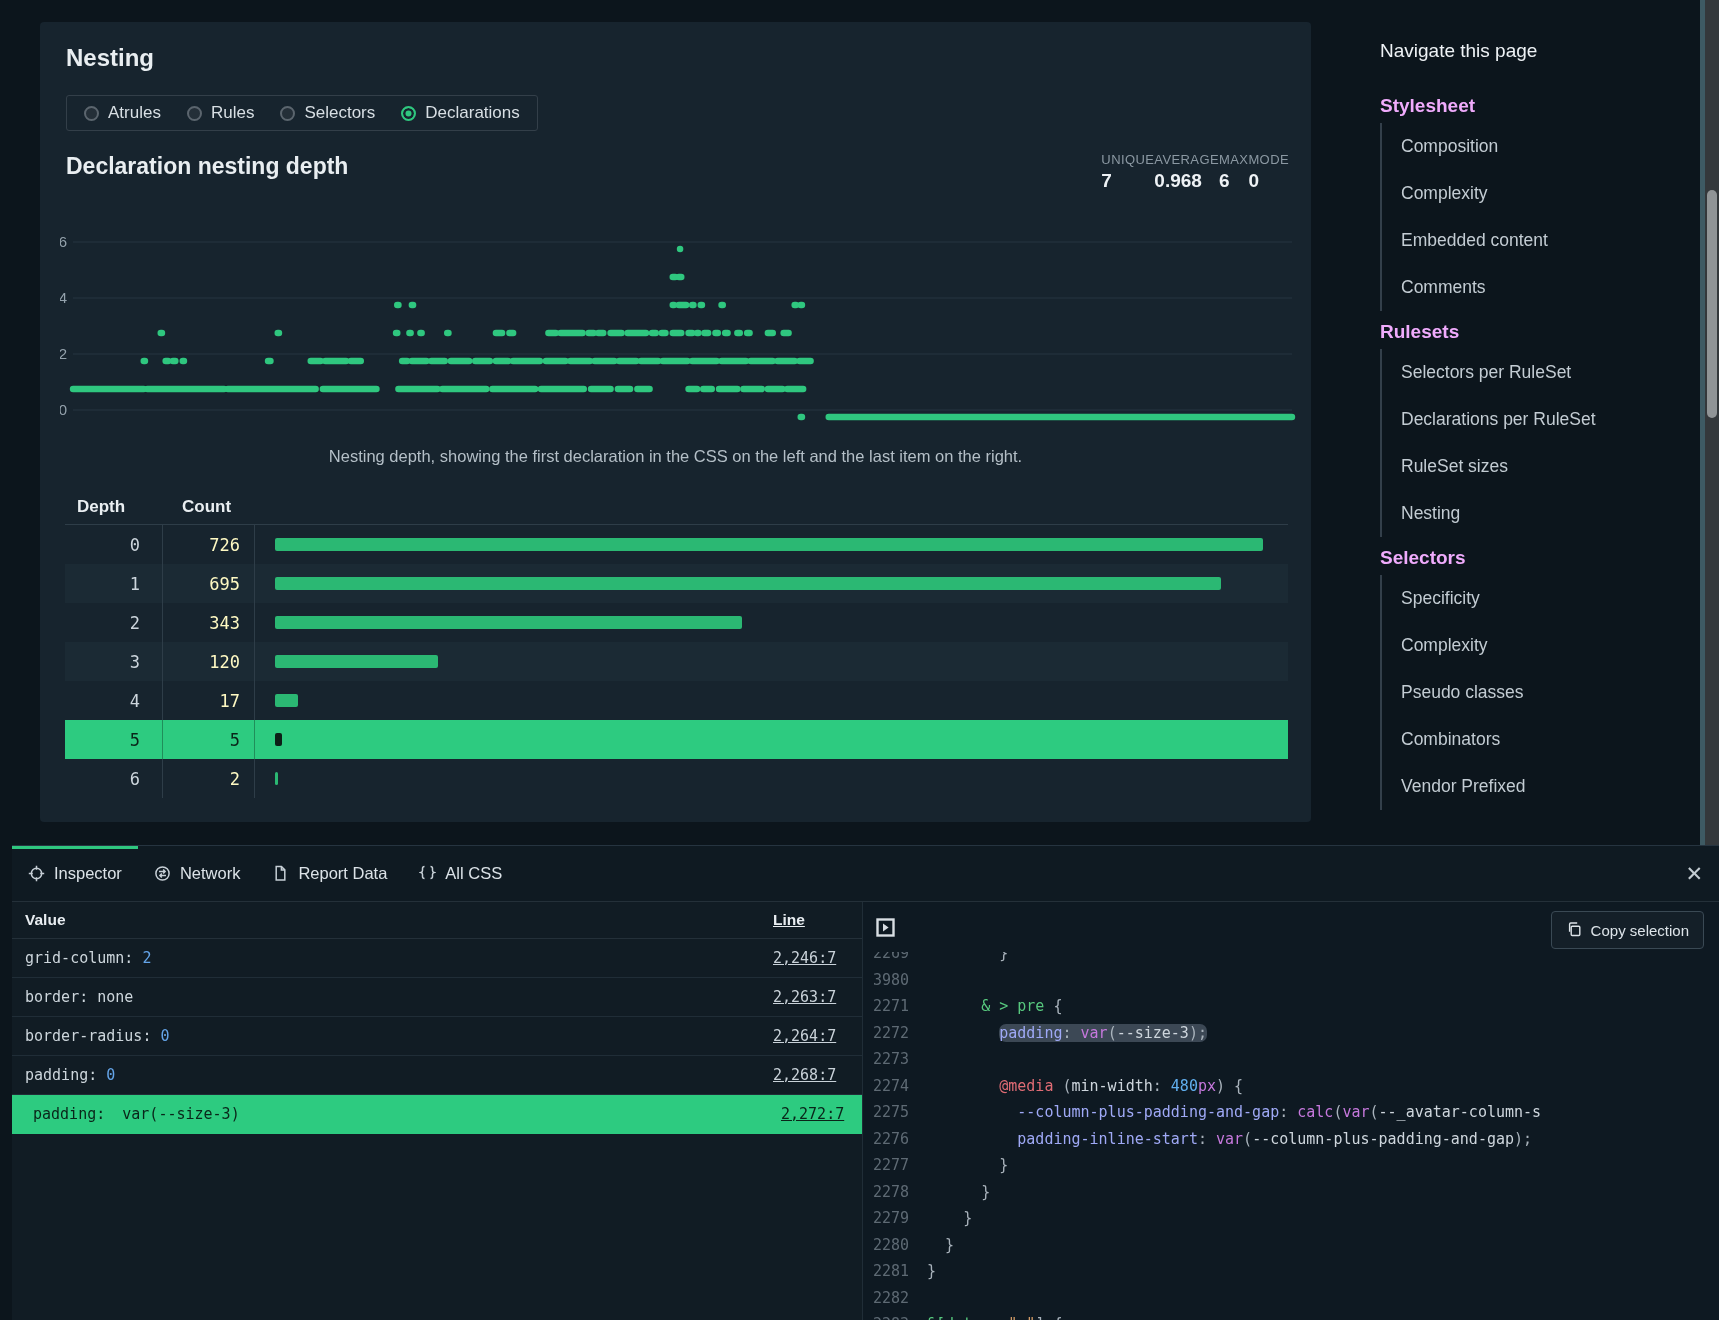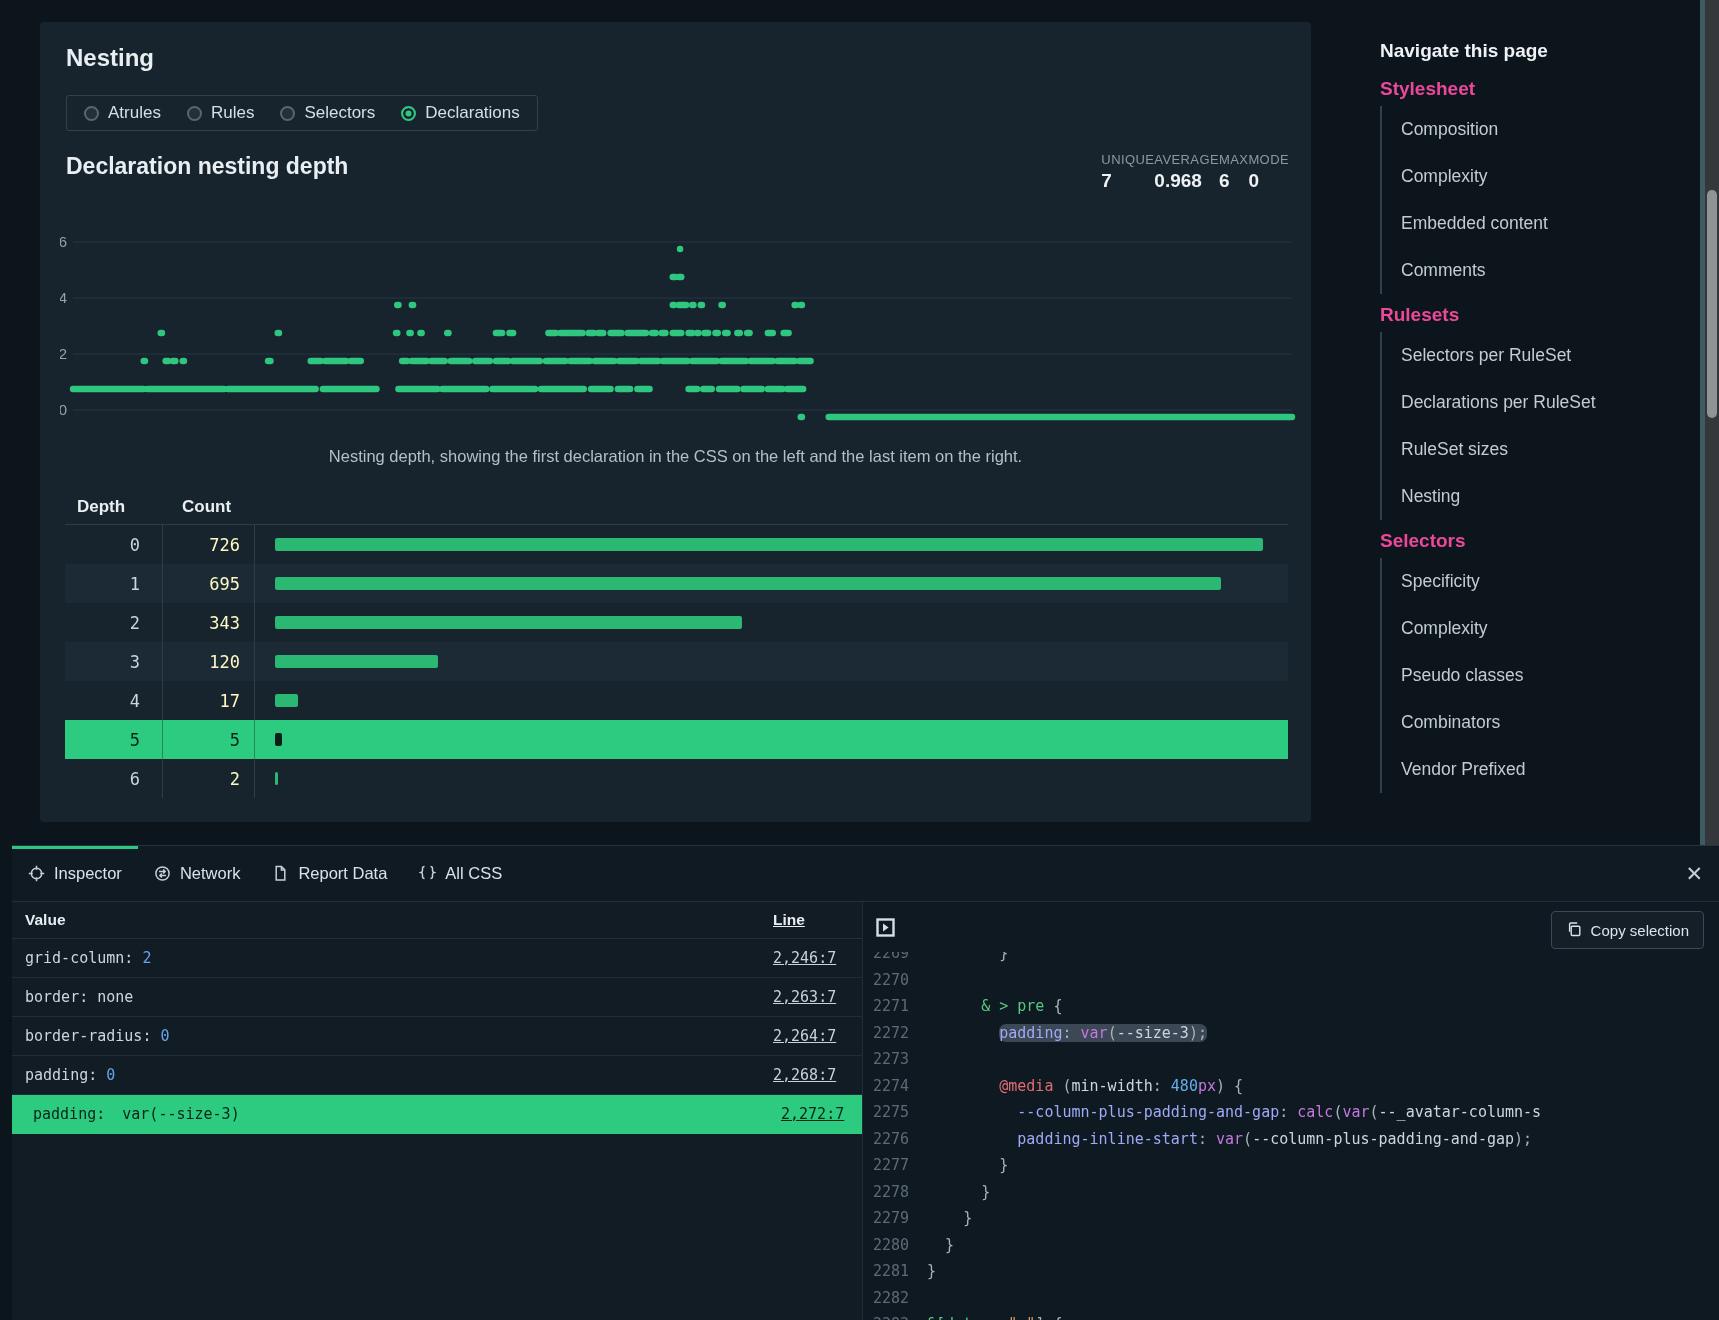--- a/index.html
+++ b/index.html
@@ -34,22 +34,22 @@
   .dcell{font-size:17px;color:#ccd5dc;text-align:right;padding-right:22px;border-right:1px solid #2e3d48;height:100%;display:flex;align-items:center;justify-content:flex-end;box-sizing:border-box;}
   .ccell{font-size:17px;color:#fef9c3;text-align:right;padding-right:14px;border-right:1px solid #2e3d48;height:100%;display:flex;align-items:center;justify-content:flex-end;box-sizing:border-box;}
   .barcell{padding-left:20px;}
   .bar{height:13px;background:#2bb873;border-radius:2px;}
   .drow.hl{background:#2dcb80;}
   .drow.hl .dcell,.drow.hl .ccell{color:#0a2519;border-right-color:rgba(10,30,20,.35);}
   .drow.hl .bar{background:#0c1f17;}
 
   
   .sidebar{position:absolute;left:1380px;top:40px;width:312px;}
-  .side-title{font-size:19px;font-weight:700;color:#eef2f5;margin-bottom:16px;}
-  .side-head{font-size:19px;font-weight:700;color:#ec4899;margin:6px 0 6px;}
+  .side-title{font-size:19px;font-weight:400;color:#eef2f5;margin-bottom:33px;}
+  .side-head{font-size:19px;font-weight:700;color:#f0abfc;margin:6px 0 6px;}
   .side-items{border-left:2px solid #333f4a;padding-left:19px;margin:4px 0 10px;}
   .side-item{font-size:17.5px;color:#c3ccd3;line-height:47px;cursor:pointer;white-space:nowrap;}
 
   
   .page-scroll-border{position:absolute;right:14px;top:0;width:5px;height:845px;background:#3e5a63;}
   .page-scroll{position:absolute;right:0;top:0;width:14px;height:845px;background:#34383b;}
   .page-thumb{position:absolute;left:2px;right:2px;top:190px;height:228px;background:#909496;border-radius:7px;}
 
   
   .bottom{position:absolute;left:12px;top:845px;width:1719px;height:475px;background:#111c24;border-top:1px solid #263440;box-sizing:border-box;}
@@ -397,21 +397,21 @@
               <rect x="5.2" y="5.2" width="8.6" height="9.3" rx="1"></rect>
               <path d="M3.6 10.8V3.2A1.2 1.2 0 0 1 4.8 2h6.4"></path>
             </svg>
         </span>
         <span>Copy selection</span>
       </button>
     </div>
     <div class="code-scroll">
       <div class="code-inner" id="code-lines">
           <div class="code-line"><span class="code-num">2269</span><span class="code-text"><span class="tk-txt">        </span><span class="tk-punct">}</span></span></div>
-          <div class="code-line"><span class="code-num">2270</span><span class="code-text"></span></div>
+          <div class="code-line"><span class="code-num">3980</span><span class="code-text"></span></div>
           <div class="code-line"><span class="code-num">2271</span><span class="code-text"><span class="tk-txt">      </span><span class="tk-green">&amp;</span><span class="tk-txt"> </span><span class="tk-green">&gt;</span><span class="tk-txt"> </span><span class="tk-green">pre</span><span class="tk-punct"> {</span></span></div>
           <div class="code-line"><span class="code-num">2272</span><span class="code-text"><span class="tk-txt">        </span><span class="sel-box"><span class="tk-prop">padding</span><span class="tk-punct">: </span><span class="tk-purple">var</span><span class="tk-punct">(</span><span class="tk-txt">--size-3</span><span class="tk-punct">);</span></span></span></div>
           <div class="code-line"><span class="code-num">2273</span><span class="code-text"></span></div>
           <div class="code-line"><span class="code-num">2274</span><span class="code-text"><span class="tk-txt">        </span><span class="tk-red">@media</span><span class="tk-txt"> </span><span class="tk-punct">(</span><span class="tk-txt">min-width</span><span class="tk-punct">: </span><span class="tk-blue">480</span><span class="tk-purple">px</span><span class="tk-punct">) </span><span class="tk-punct">{</span></span></div>
           <div class="code-line"><span class="code-num">2275</span><span class="code-text"><span class="tk-txt">          </span><span class="tk-prop">--column-plus-padding-and-gap</span><span class="tk-punct">: </span><span class="tk-purple">calc</span><span class="tk-punct">(</span><span class="tk-purple">var</span><span class="tk-punct">(</span><span class="tk-txt">--_avatar-column-s</span></span></div>
           <div class="code-line"><span class="code-num">2276</span><span class="code-text"><span class="tk-txt">          </span><span class="tk-prop">padding-inline-start</span><span class="tk-punct">: </span><span class="tk-purple">var</span><span class="tk-punct">(</span><span class="tk-txt">--column-plus-padding-and-gap</span><span class="tk-punct">);</span></span></div>
           <div class="code-line"><span class="code-num">2277</span><span class="code-text"><span class="tk-txt">        </span><span class="tk-punct">}</span></span></div>
           <div class="code-line"><span class="code-num">2278</span><span class="code-text"><span class="tk-txt">      </span><span class="tk-punct">}</span></span></div>
           <div class="code-line"><span class="code-num">2279</span><span class="code-text"><span class="tk-txt">    </span><span class="tk-punct">}</span></span></div>
           <div class="code-line"><span class="code-num">2280</span><span class="code-text"><span class="tk-txt">  </span><span class="tk-punct">}</span></span></div>

